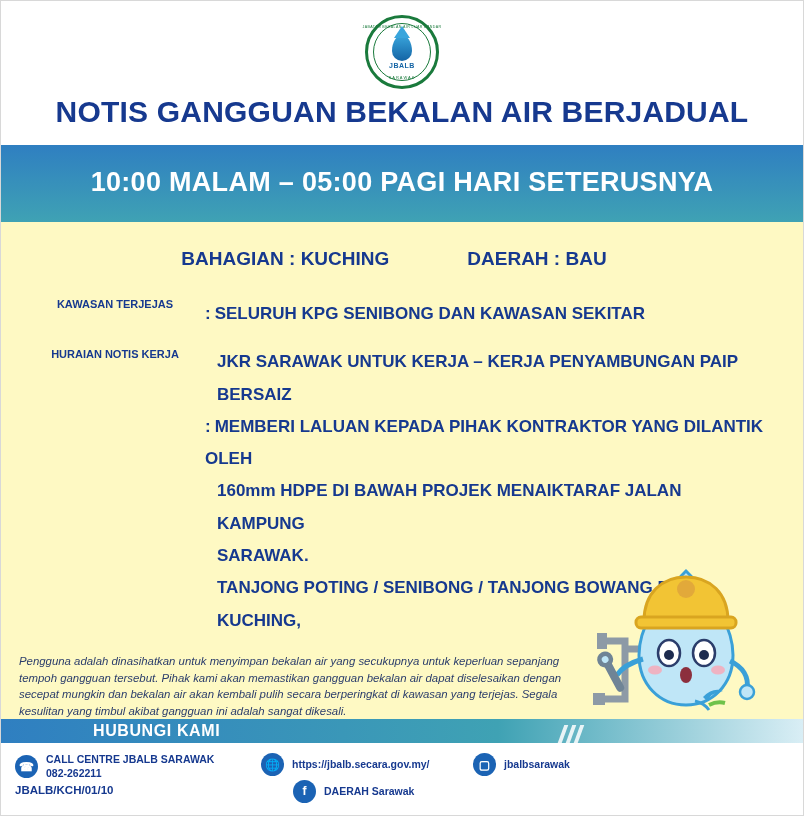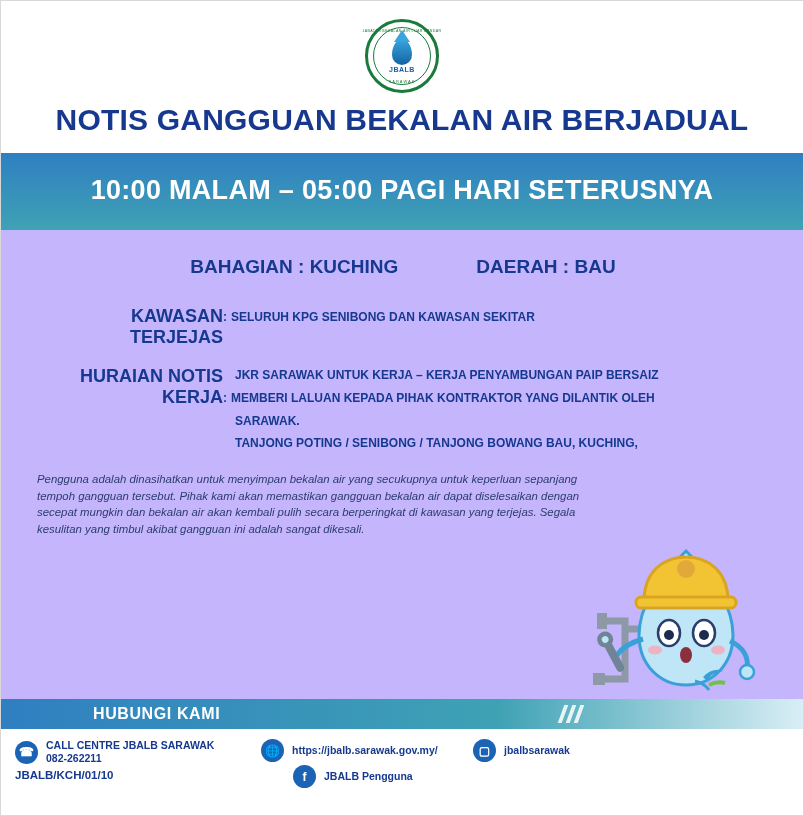--- a/index.html
+++ b/index.html
@@ -90,48 +90,48 @@
     margin-bottom: 8px;
   }
   .date-band .line2 {
     font-size: 27px; font-weight: bold; letter-spacing: .3px;
   }
 
   
   .body-area {
     position: relative;
     flex: 1;
-    background: #c4b5fd;
-    padding: 26px 34px 0 36px;
+    background: #fef9c3;
+    padding: 26px 34px 0 18px;
   }
   .row-div {
     display: flex;
     justify-content: center;
     gap: 78px;
     color: #16398f;
     font-size: 19px;
     font-weight: bold;
     margin-bottom: 28px;
   }
   .field {
     display: flex;
     margin-bottom: 16px;
   }
   .field .label {
     color: #16398f;
-    font-size: 18px;
+    font-size: 11px;
     font-weight: bold;
     width: 186px;
     flex: 0 0 186px;
-    text-align: right;
+    text-align: center;
     padding-left: 6px;
   }
   .field .value {
     color: #16398f;
-    font-size: 12px;
+    font-size: 17px;
     font-weight: bold;
     line-height: 1.9;
   }
   .field .value .lead { margin-right: 4px; }
   .field.work .label { padding-top: 2px; }
 
   .note {
     color: #2b3d6b;
     font-size: 11.4px;
     font-style: italic;
@@ -240,20 +240,21 @@
       <div class="value">
         <span class="lead">:</span><span>SELURUH KPG SENIBONG DAN KAWASAN SEKITAR</span>
       </div>
     </div>
 
     <div class="field work">
       <div class="label">HURAIAN NOTIS KERJA</div>
       <div class="value">
         <div style="padding-left:12px">JKR SARAWAK UNTUK KERJA – KERJA PENYAMBUNGAN PAIP BERSAIZ</div>
         <div><span class="lead">:</span><span>MEMBERI LALUAN KEPADA PIHAK KONTRAKTOR YANG DILANTIK OLEH</span></div>
+        <div style="padding-left:12px">160mm HDPE DI BAWAH PROJEK MENAIKTARAF JALAN KAMPUNG</div>
         <div style="padding-left:12px">SARAWAK.</div>
         <div style="padding-left:12px">TANJONG POTING / SENIBONG / TANJONG BOWANG BAU, KUCHING,</div>
       </div>
     </div>
 
     <div class="note">Pengguna adalah dinasihatkan untuk menyimpan bekalan air yang secukupnya untuk keperluan sepanjang tempoh gangguan tersebut. Pihak kami akan memastikan gangguan bekalan air dapat diselesaikan dengan secepat mungkin dan bekalan air akan kembali pulih secara berperingkat di kawasan yang terjejas. Segala kesulitan yang timbul akibat gangguan ini adalah sangat dikesali.</div>
 
     <svg class="mascot" viewBox="0 0 190 190">
 
       <g stroke="#8d9aa6" stroke-width="7" fill="none">
@@ -308,29 +309,29 @@
     <div class="footer-row1">
       <div class="col-call f-item">
         <div class="f-icon">☎</div>
         <div class="f-text">
           <div>CALL CENTRE JBALB SARAWAK</div>
           <div>082-262211</div>
         </div>
       </div>
       <div class="col-web f-item">
         <div class="f-icon">🌐</div>
-        <div class="f-text">https://jbalb.sarawak.gov.my/</div>
+        <div class="f-text">https://jbalb.secara.gov.my/</div>
       </div>
       <div class="col-ig f-item">
         <div class="f-icon ig">▢</div>
         <div class="f-text">jbalbsarawak</div>
       </div>
     </div>
     <div class="footer-row2">
       <div class="ref">JBALB/KCH/01/10</div>
       <div class="f-item">
         <div class="f-icon">f</div>
-        <div class="f-text">JBALB Pengguna</div>
+        <div class="f-text">DAERAH Sarawak</div>
       </div>
     </div>
   </div>
 
 </div>
 
 </body></html>

